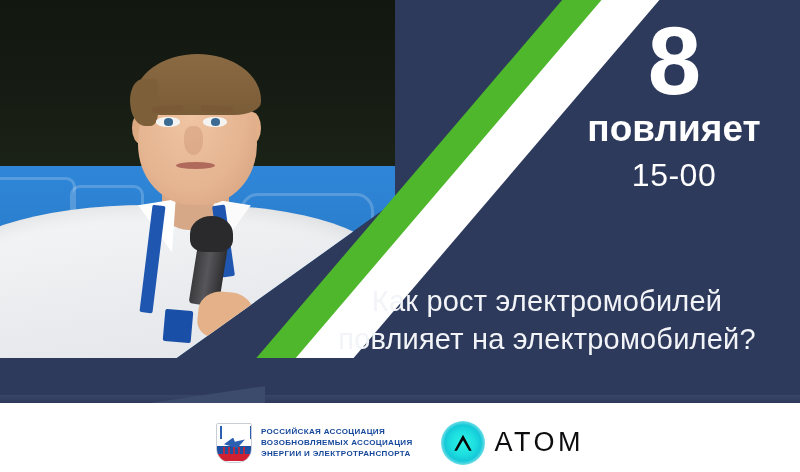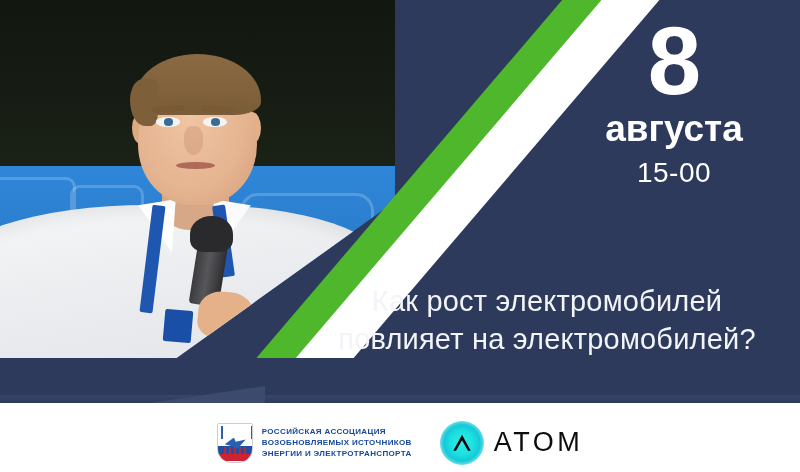--- a/index.html
+++ b/index.html
@@ -323,21 +323,21 @@
   }
   .date-month {
     font-family: "Liberation Sans", sans-serif;
     font-size: 37px;
     font-weight: 700;
     line-height: 1.05;
     margin-top: 2px;
   }
   .date-time {
     font-family: "Liberation Sans", sans-serif;
-    font-size: 28px;
+    font-size: 32px;
     font-weight: 400;
     line-height: 1.1;
     margin-top: 9px;
     letter-spacing: 0.5px;
   }
 
   .headline {
     position: absolute;
     right: 18px;
     top: 283px;
@@ -402,21 +402,21 @@
 
   <div class="stripe stripe-green"></div>
   <div class="stripe stripe-white"></div>
 
   <div class="lower-band"></div>
   <div class="lower-band-sheen"></div>
   <div class="wedge"></div>
 
   <div class="date-block">
     <div class="date-day">8</div>
-    <div class="date-month">августа</div>
+    <div class="date-month">повлияет</div>
     <div class="date-time">15-00</div>
   </div>
 
   <div class="headline">
     <span class="line">Как рост электромобилей</span>
     <span class="line">повлияет на электромобилей?</span>
   </div>
 
   <div class="footer">
 
@@ -425,21 +425,21 @@
         <div class="rm-top"></div>
         <div class="rm-white"></div>
         <div class="rm-blue"></div>
         <div class="rm-red"></div>
         <div class="rm-v1"></div>
         <div class="rm-bird"></div>
         <div class="rm-slats"></div>
       </div>
       <div class="ravi-text">
         <span>РОССИЙСКАЯ АССОЦИАЦИЯ</span>
-        <span>ВОЗОБНОВЛЯЕМЫХ ИСТОЧНИКОВ</span>
+        <span>ВОЗОБНОВЛЯЕМЫХ АССОЦИАЦИЯ</span>
         <span>ЭНЕРГИИ И ЭЛЕКТРОТРАНСПОРТА</span>
       </div>
     </div>
 
     <div class="atom">
       <div class="atom-mark">
         <div class="atom-glow"></div>
         <svg class="atom-chevron" viewBox="0 0 24 24">
           <path d="M12 3 L21.5 20.5 L18.6 20.5 L12 9 L5.4 20.5 L2.5 20.5 Z" fill="#050607"></path>
         </svg>

